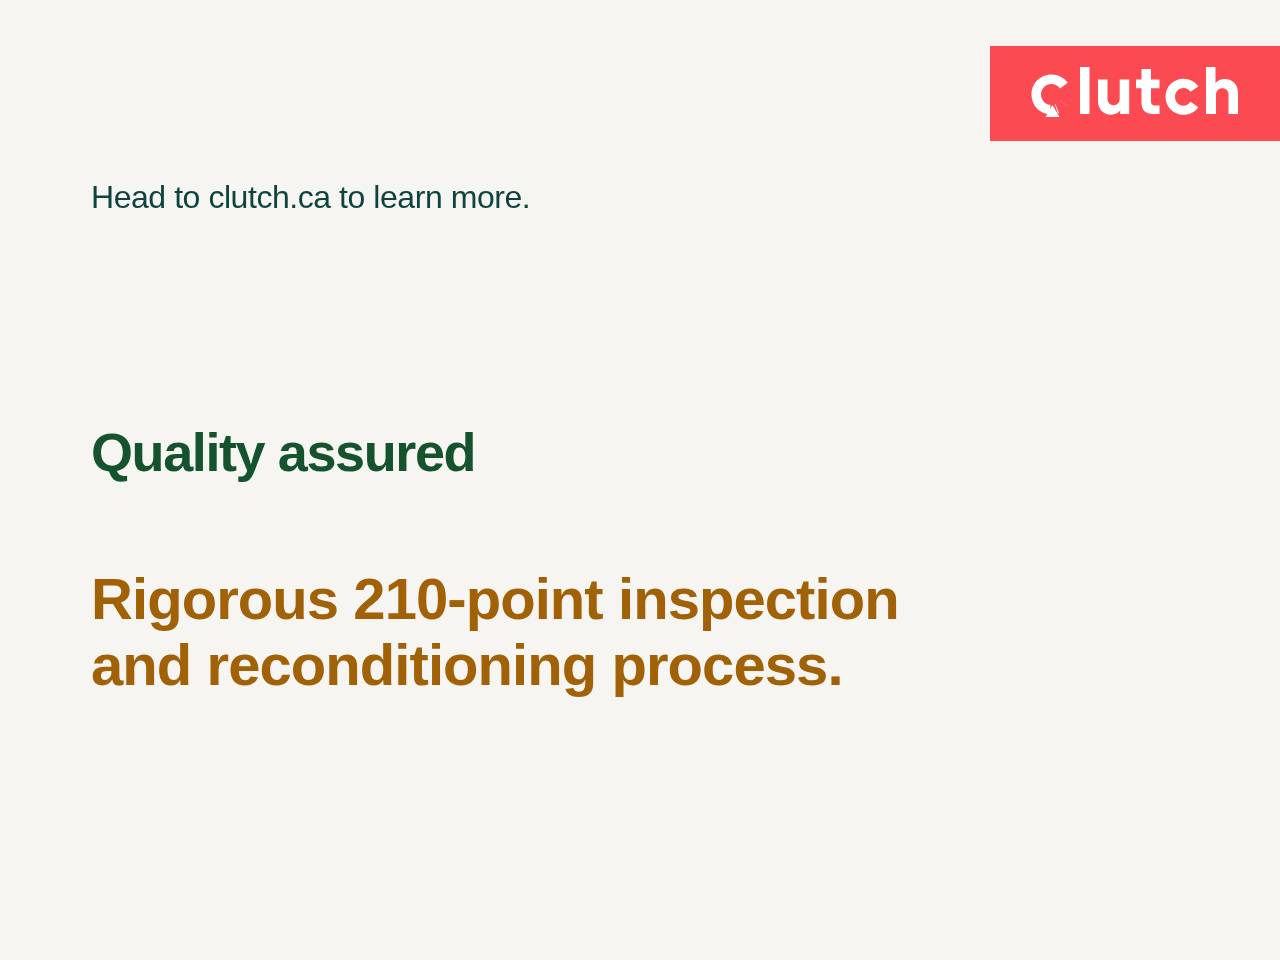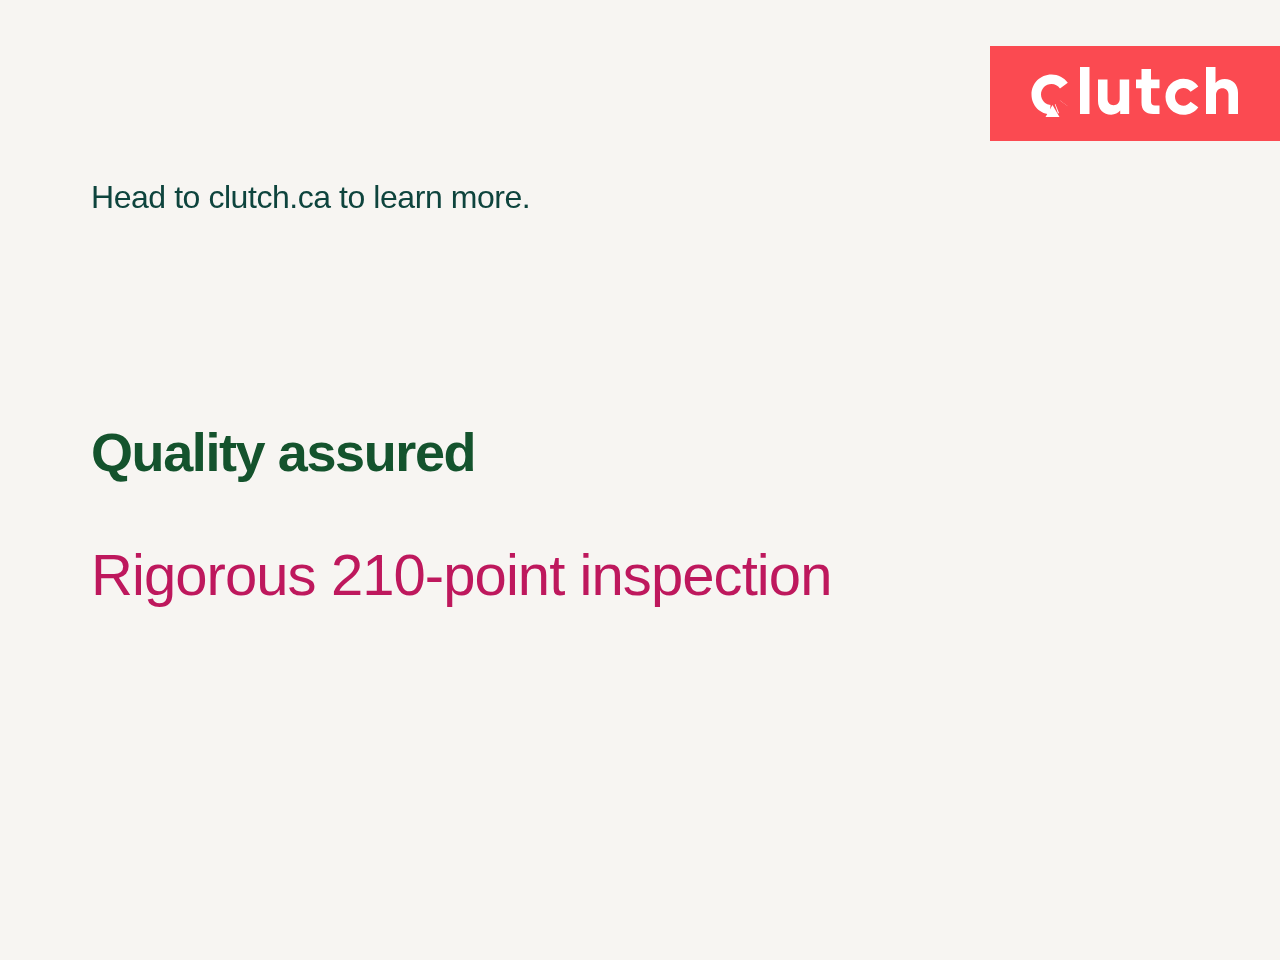--- a/index.html
+++ b/index.html
@@ -73,26 +73,26 @@
     font-weight: 700;
     line-height: 1.04;
     letter-spacing: -0.026em;
     color: #14532d;
     white-space: nowrap;
   }
 
   .subhead {
     position: absolute;
     left: 91px;
-    top: 542px;
+    top: 566px;
     font-size: 58px;
-    font-weight: 400;
+    font-weight: 700;
     line-height: 1.13;
     letter-spacing: -0.016em;
-    color: #be185d;
+    color: #a16207;
   }
 
   .subhead-line {
     display: block;
     white-space: nowrap;
   }
 </style>
 </head>
 <body>
 
@@ -167,15 +167,16 @@
       </svg>
     </div>
   </div>
 
   <div class="tagline">Head to clutch.ca to learn more.</div>
 
   <div class="headline">Quality assured</div>
 
   <div class="subhead">
     <span class="subhead-line">Rigorous 210-point inspection</span>
+    <span class="subhead-line">and reconditioning process.</span>
   </div>
 
 </div>
 
 </body></html>

